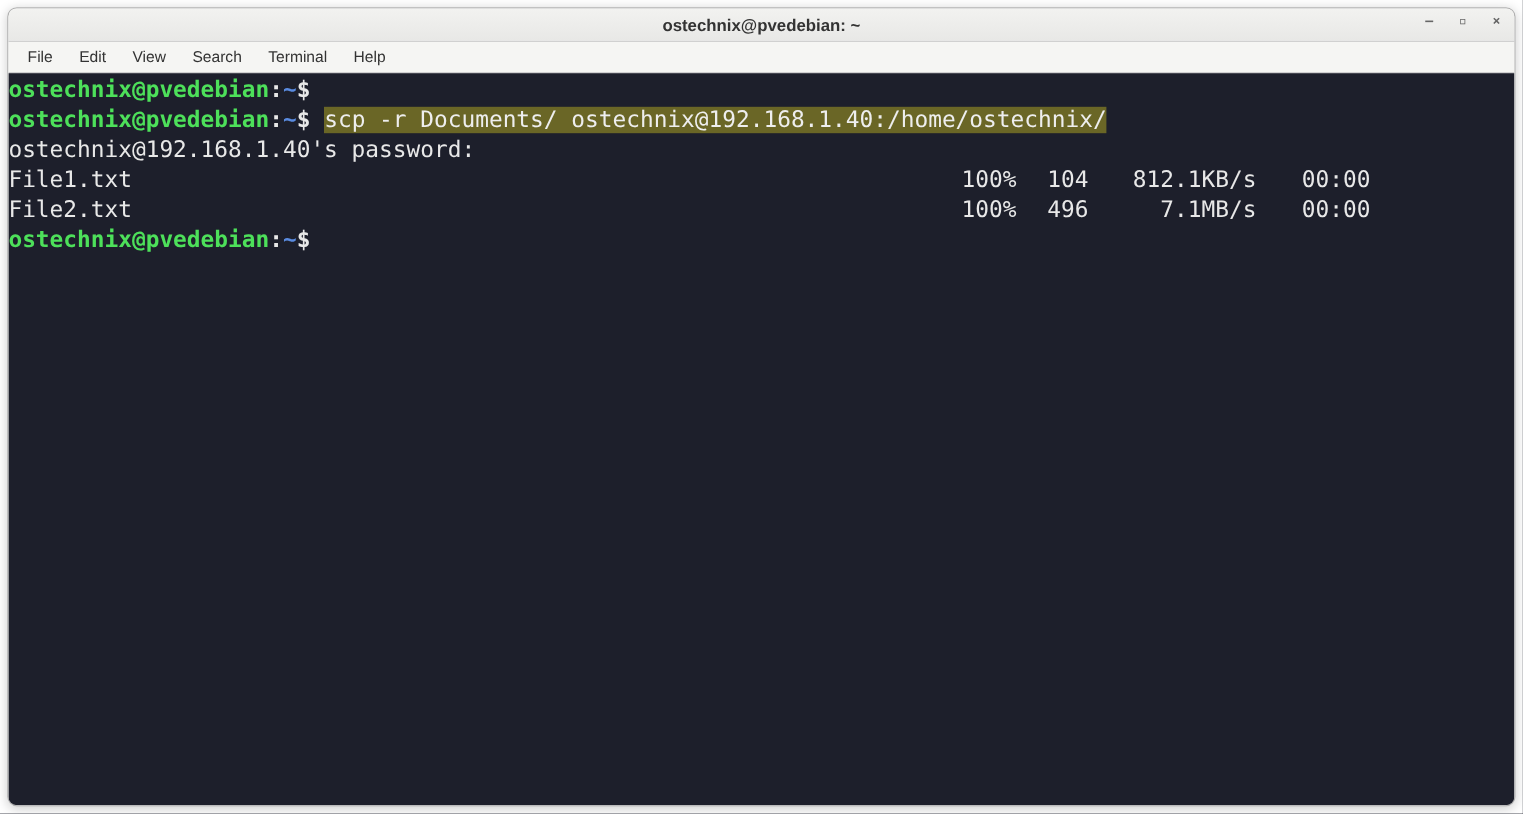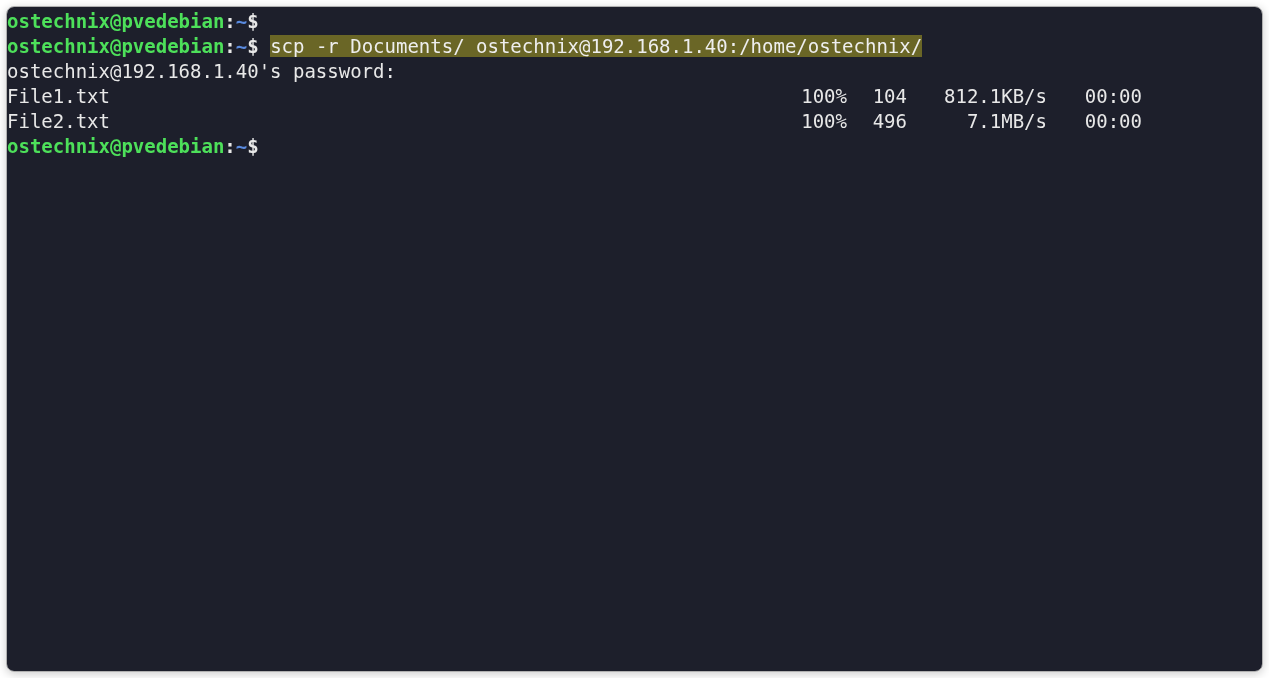--- a/index.html
+++ b/index.html
@@ -74,14 +74,30 @@
     .p-colon { color: #e8e8e8; font-weight: bold; }
     .p-path { color: #5a8be0; font-weight: bold; }
     .p-sym { color: #e8e8e8; font-weight: bold; }
     .hl { background: #6a6626; color: #eee; }
     .row { display: block; }
   </style>
 </head>
 <body>
 
 <div class="window">
+  <div class="titlebar">
+    <span>ostechnix@pvedebian: ~</span>
+    <div class="window-controls">
+      <span>–</span>
+      <span>▫</span>
+      <span>×</span>
+    </div>
+  </div>
+  <div class="menubar">
+    <span>File</span>
+    <span>Edit</span>
+    <span>View</span>
+    <span>Search</span>
+    <span>Terminal</span>
+    <span>Help</span>
+  </div>
   <div class="terminal"><span class="row"><span class="p-user">ostechnix@pvedebian</span><span class="p-colon">:</span><span class="p-path">~</span><span class="p-sym">$</span></span><span class="row"><span class="p-user">ostechnix@pvedebian</span><span class="p-colon">:</span><span class="p-path">~</span><span class="p-sym">$</span> <span class="hl">scp -r Documents/ ostechnix@192.168.1.40:/home/ostechnix/</span></span><span class="row">ostechnix@192.168.1.40's password:</span><span class="row"><span style="display:inline-block;width:780px;">File1.txt</span><span style="display:inline-block;width:60px;text-align:right;">100%</span><span style="display:inline-block;width:60px;text-align:right;">104</span><span style="display:inline-block;width:140px;text-align:right;">812.1KB/s</span><span style="display:inline-block;width:95px;text-align:right;">00:00</span></span><span class="row"><span style="display:inline-block;width:780px;">File2.txt</span><span style="display:inline-block;width:60px;text-align:right;">100%</span><span style="display:inline-block;width:60px;text-align:right;">496</span><span style="display:inline-block;width:140px;text-align:right;">7.1MB/s</span><span style="display:inline-block;width:95px;text-align:right;">00:00</span></span><span class="row"><span class="p-user">ostechnix@pvedebian</span><span class="p-colon">:</span><span class="p-path">~</span><span class="p-sym">$</span></span></div>
 </div>
 
 </body></html>

